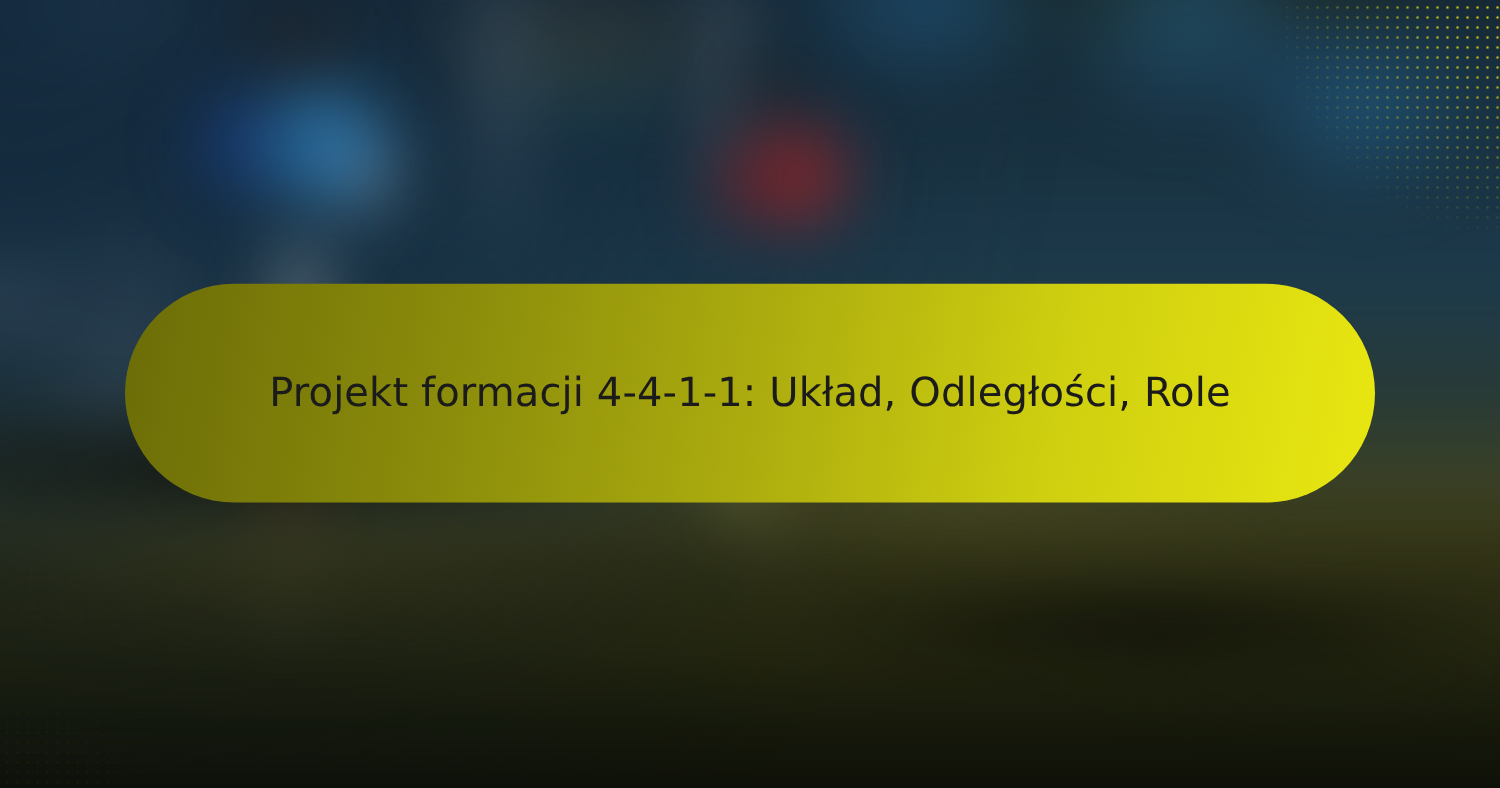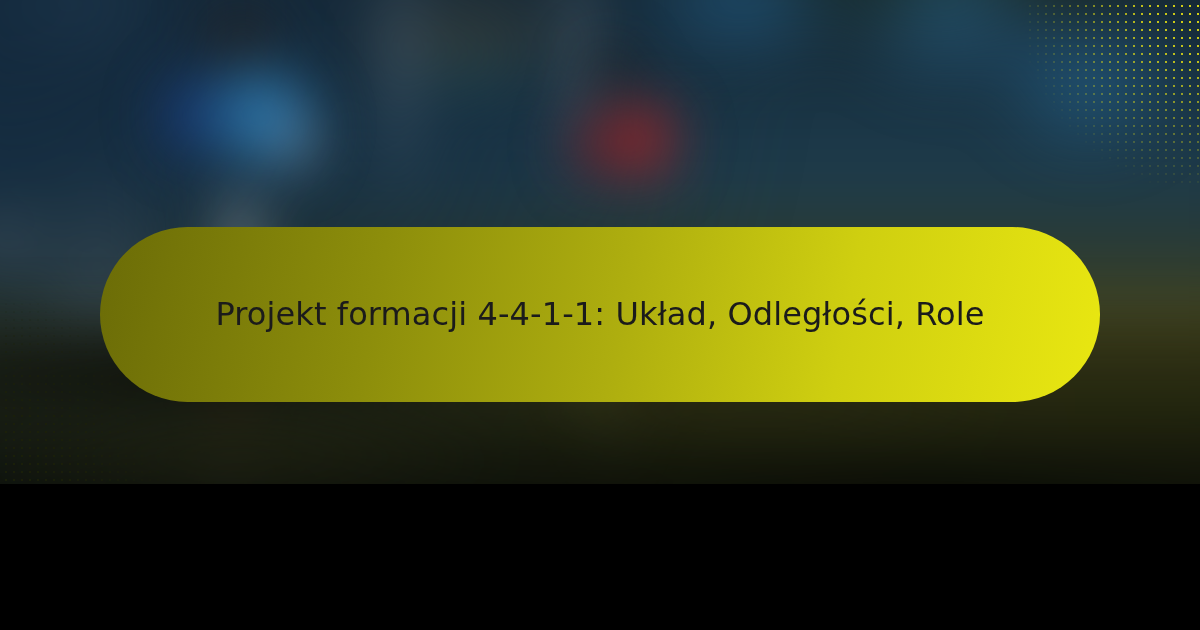--- a/index.html
+++ b/index.html
@@ -4,21 +4,21 @@
 <title>Projekt formacji 4-4-1-1</title>
 <style>
   html, body {
     margin: 0;
     padding: 0;
     background: #000;
   }
   #stage {
     position: relative;
     width: 1200px;
-    height: 484px;
+    height: 630px;
     overflow: hidden;
     font-family: "DejaVu Sans", "Liberation Sans", sans-serif;
     background: #101a22;
   }
 
   
   .bg-layer {
     position: absolute;
     inset: -60px;
     pointer-events: none;

